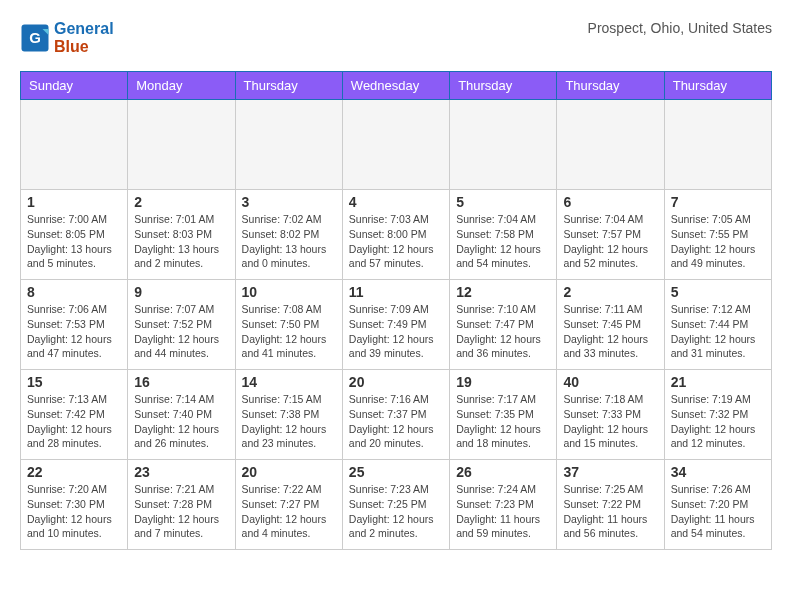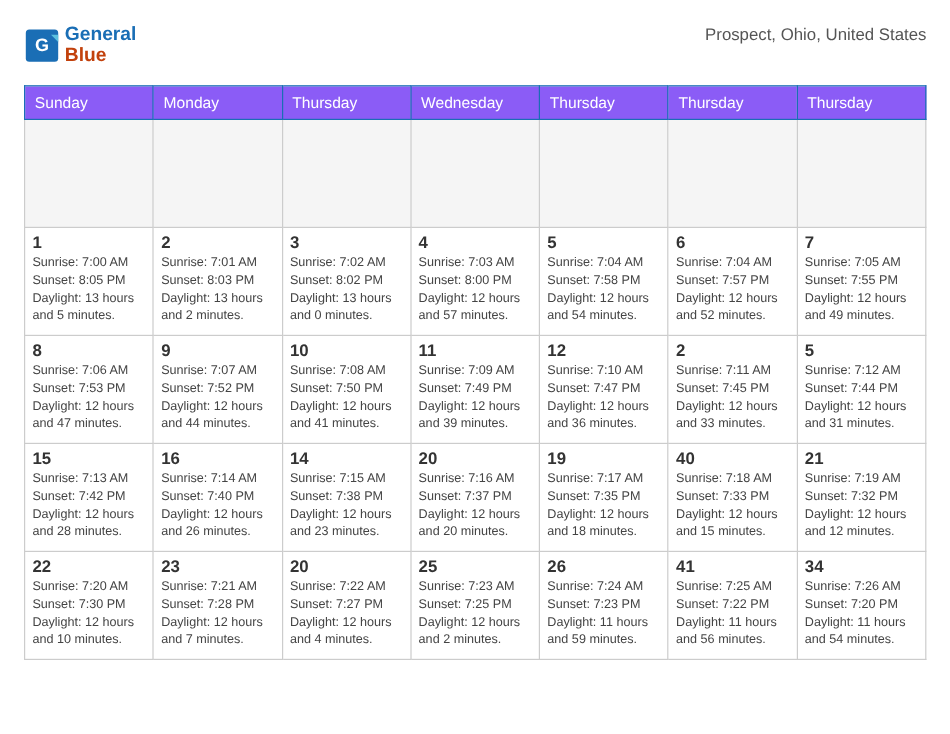--- a/index.html
+++ b/index.html
@@ -234,21 +234,21 @@
         </td>
         <td>
           <span class="day-num">25</span>
           <div class="day-info">Sunrise: 7:23 AM<br>Sunset: 7:25 PM<br>Daylight: 12 hours and 2 minutes.</div>
         </td>
         <td>
           <span class="day-num">26</span>
           <div class="day-info">Sunrise: 7:24 AM<br>Sunset: 7:23 PM<br>Daylight: 11 hours and 59 minutes.</div>
         </td>
         <td>
-          <span class="day-num">41</span>
+          <span class="day-num">37</span>
           <div class="day-info">Sunrise: 7:25 AM<br>Sunset: 7:22 PM<br>Daylight: 11 hours and 56 minutes.</div>
         </td>
         <td>
           <span class="day-num">34</span>
           <div class="day-info">Sunrise: 7:26 AM<br>Sunset: 7:20 PM<br>Daylight: 11 hours and 54 minutes.</div>
         </td>
       </tr>
     </tbody>
 </table>
 

